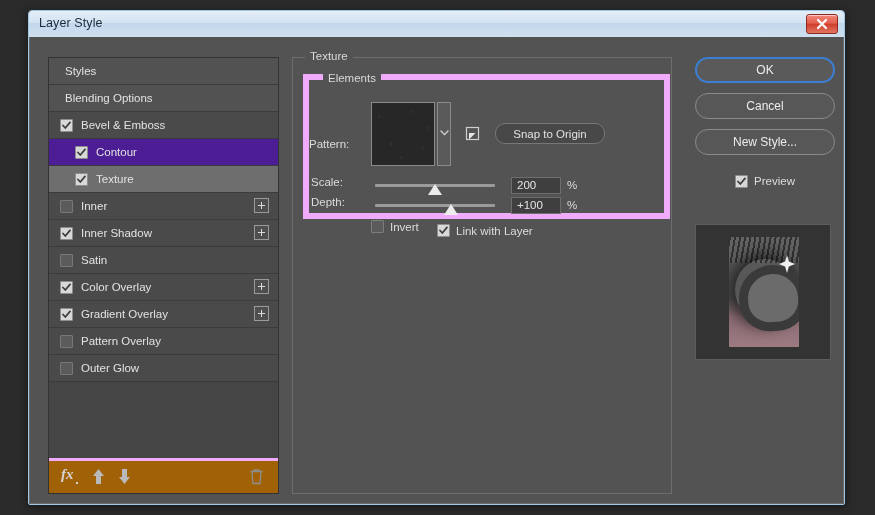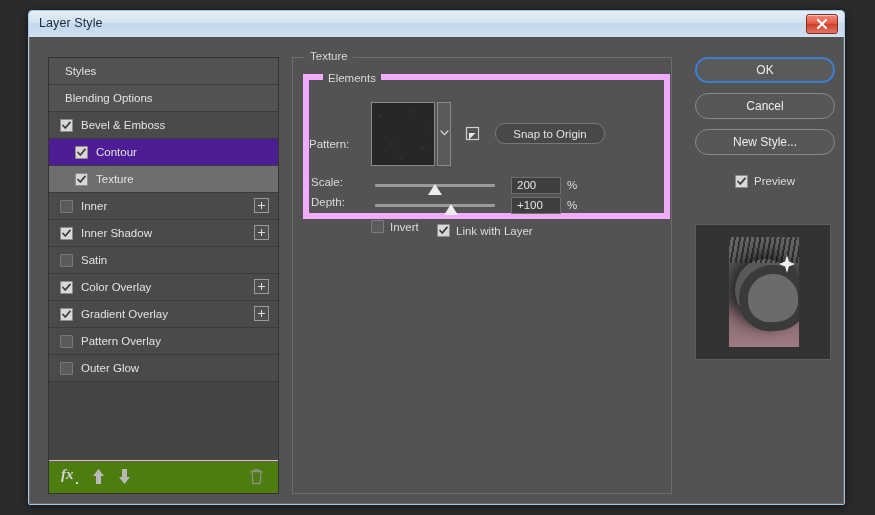--- a/index.html
+++ b/index.html
@@ -85,21 +85,21 @@
     background:#4f4f4f;cursor:pointer;
   }
   .plusbtn:before,.plusbtn:after{
     content:"";position:absolute;background:#dcdcdc;
   }
   .plusbtn:before{left:3px;top:6px;width:7px;height:1px;}
   .plusbtn:after{left:6px;top:3px;width:1px;height:7px;}
 
   #styles-toolbar{
     position:absolute;left:0;bottom:0;right:0;height:32px;
-    background:#4d7c0f;border-top:1px solid #f0abfc;
+    background:#a16207;border-top:3px solid #f0abfc;
   }
   .tbicon{position:absolute;top:7px;cursor:pointer;}
   #fx-icon{left:12px;top:5px;font-size:15px;font-style:italic;
            font-family:"Liberation Serif",serif;color:#d4d4d4;font-weight:bold;}
   #fx-dot{position:absolute;left:27px;top:21px;width:2px;height:2px;background:#d4d4d4;}
   #up-icon{left:42px;}
   #down-icon{left:68px;}
   #trash-icon{right:14px;top:7px;}
 
   

